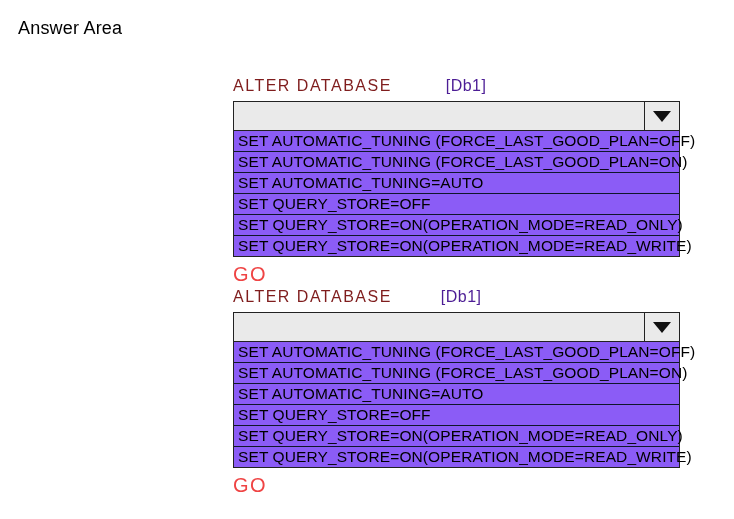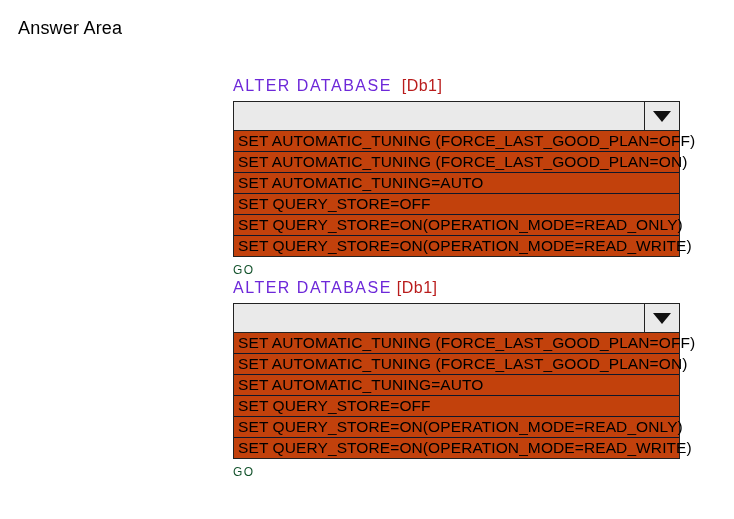--- a/index.html
+++ b/index.html
@@ -18,29 +18,30 @@
     }
     .content {
       margin-left: 215px;
     }
     .stmt-line {
       font-size: 16px;
       margin-bottom: 6px;
       letter-spacing: 0.5px;
     }
     .kw {
-      color: #6d28d9;
+      color: #7f1d1d;
       letter-spacing: 1.5px;
     }
     .param {
-      color: #b91c1c;
+      color: #4c1d95;
+      margin-left: 44px;
     }
     .go {
-      color: #14532d;
-      font-size: 12px;
+      color: #ef4444;
+      font-size: 20px;
       letter-spacing: 1.5px;
       margin-top: 6px;
       margin-bottom: 2px;
     }
     .dropdown {
       width: 445px;
       border: 1px solid #222;
       margin-bottom: 2px;
     }
     .dd-header {
@@ -61,21 +62,21 @@
       justify-content: center;
     }
     .dd-arrow {
       width: 0;
       height: 0;
       border-left: 9px solid transparent;
       border-right: 9px solid transparent;
       border-top: 11px solid #111;
     }
     .dd-list {
-      background: #c2410c;
+      background: #8b5cf6;
     }
     .dd-option {
       padding: 1px 4px 1px 4px;
       font-size: 15.5px;
       border-top: 1px solid #0f172a;
       white-space: nowrap;
       letter-spacing: 0.1px;
       font-family: Arial, Helvetica, sans-serif;
     }
     .dd-option:first-child {

